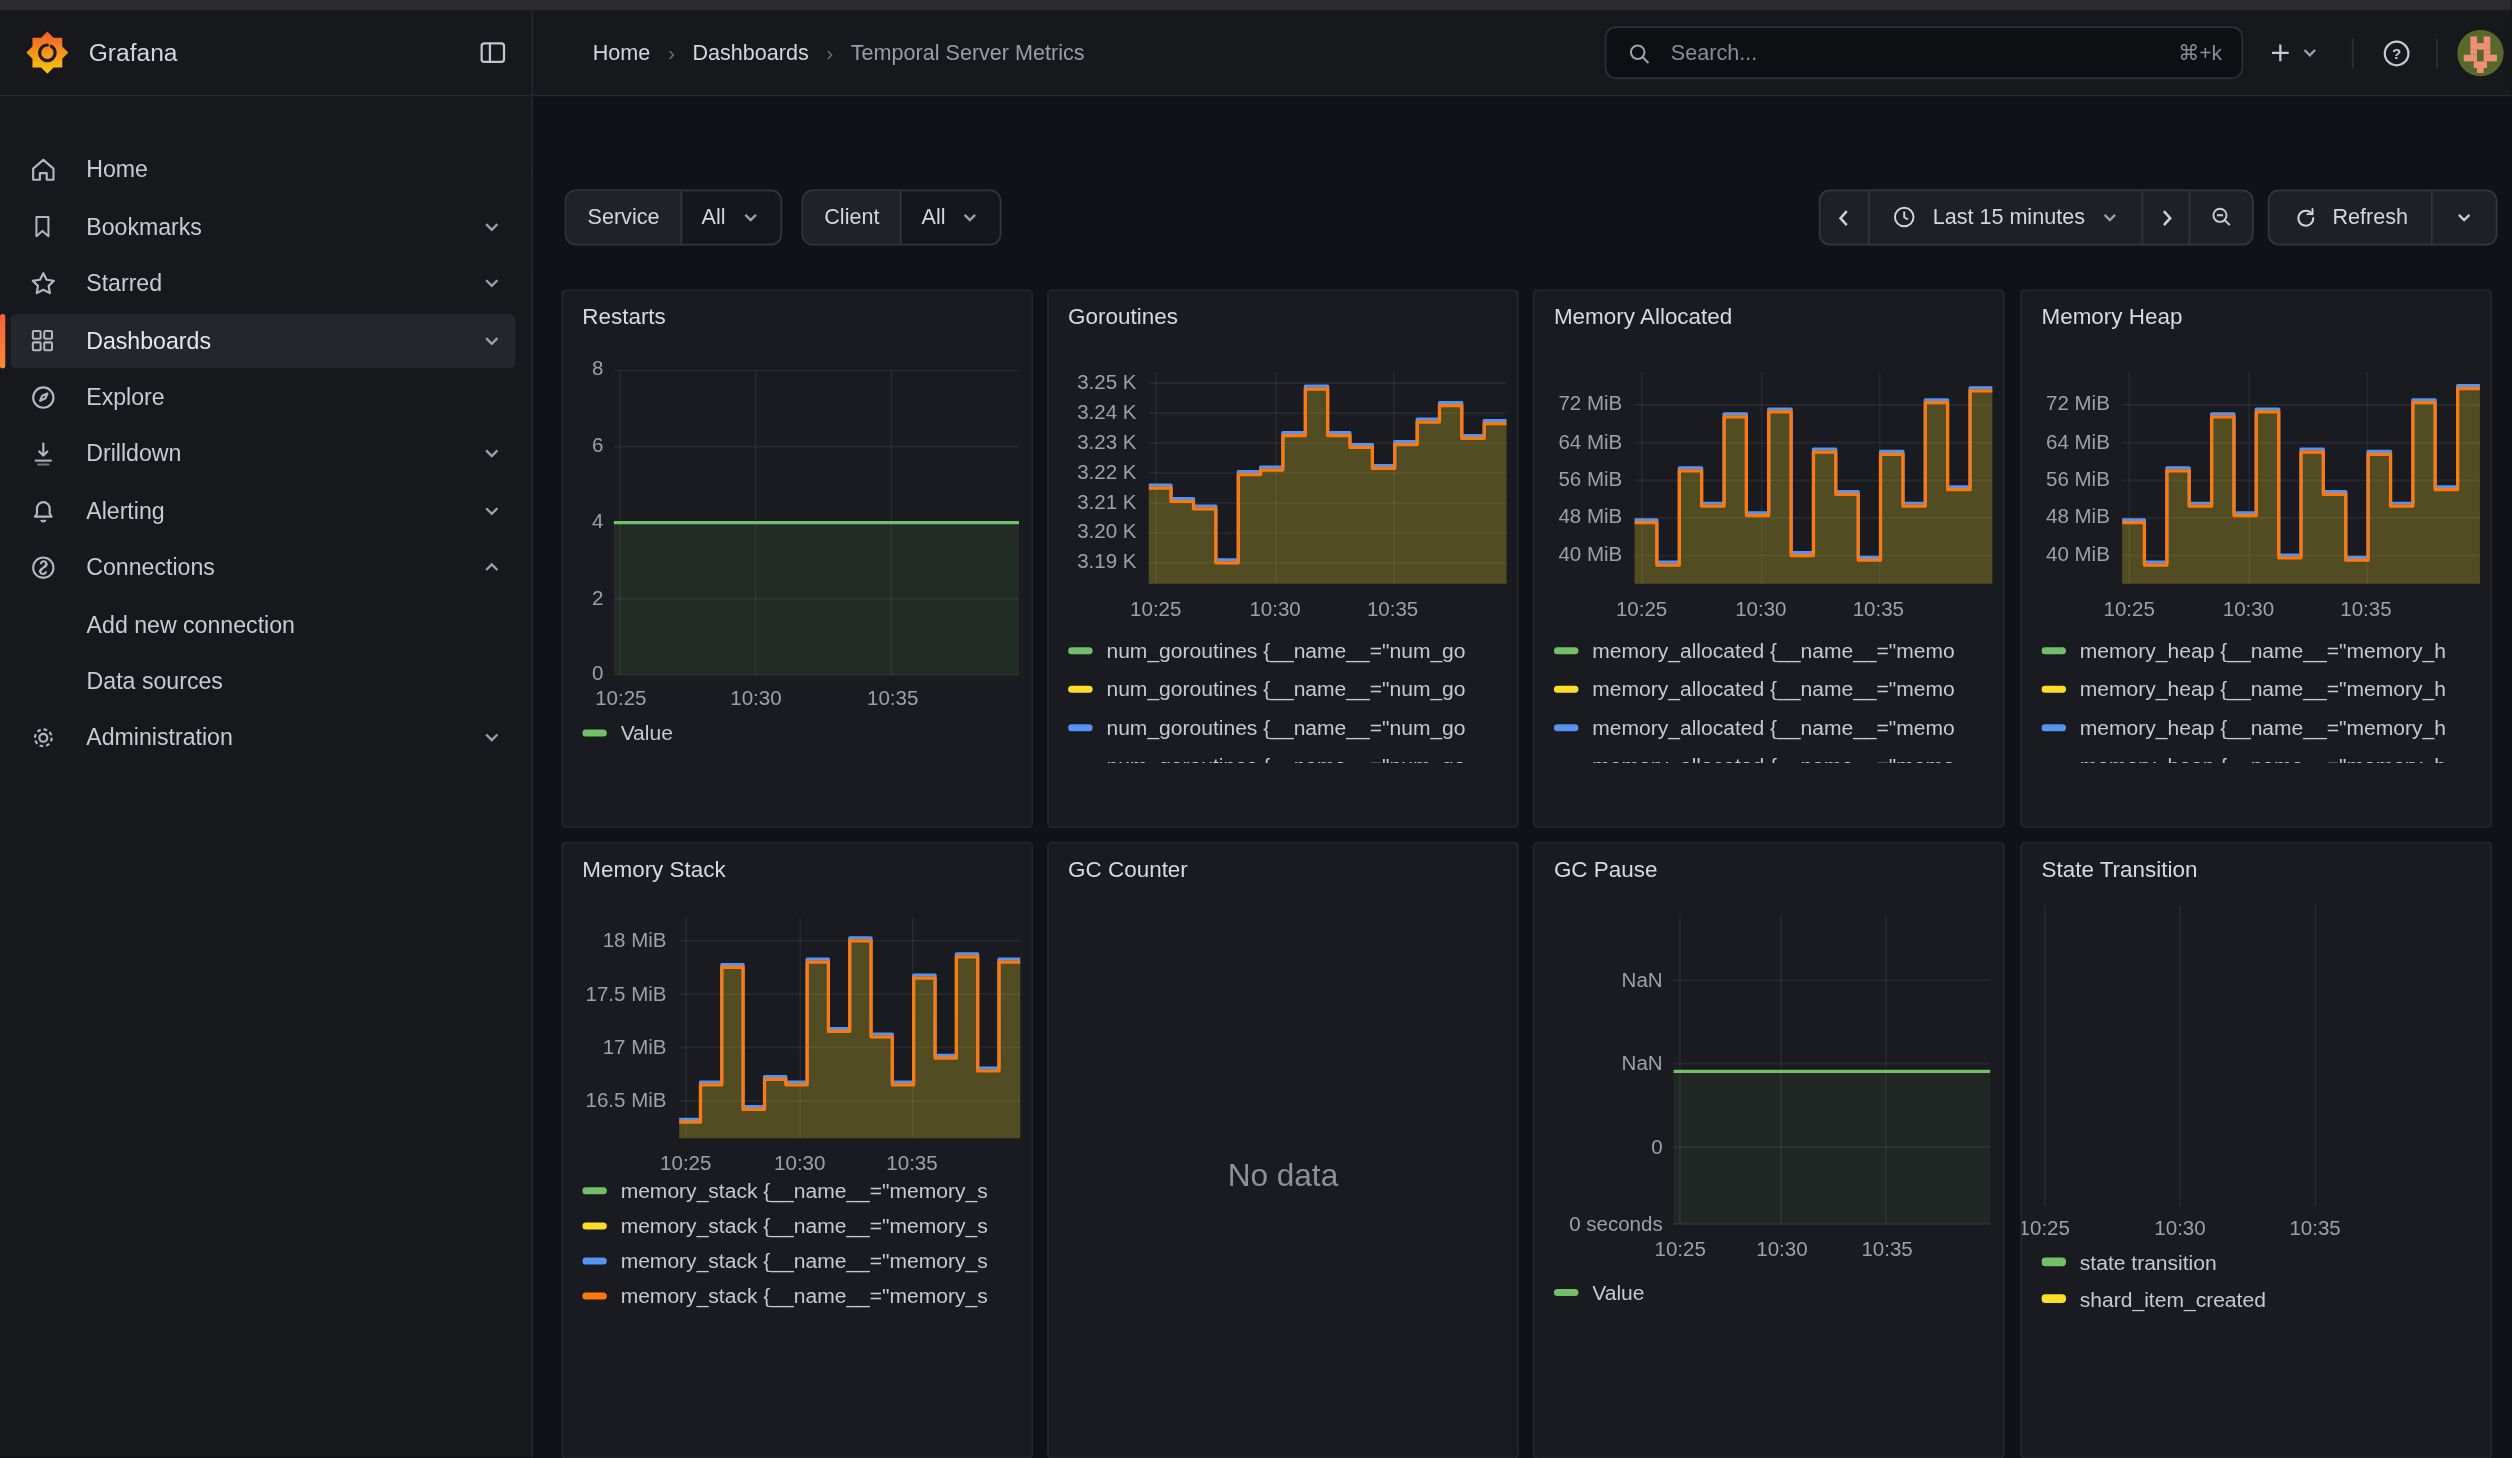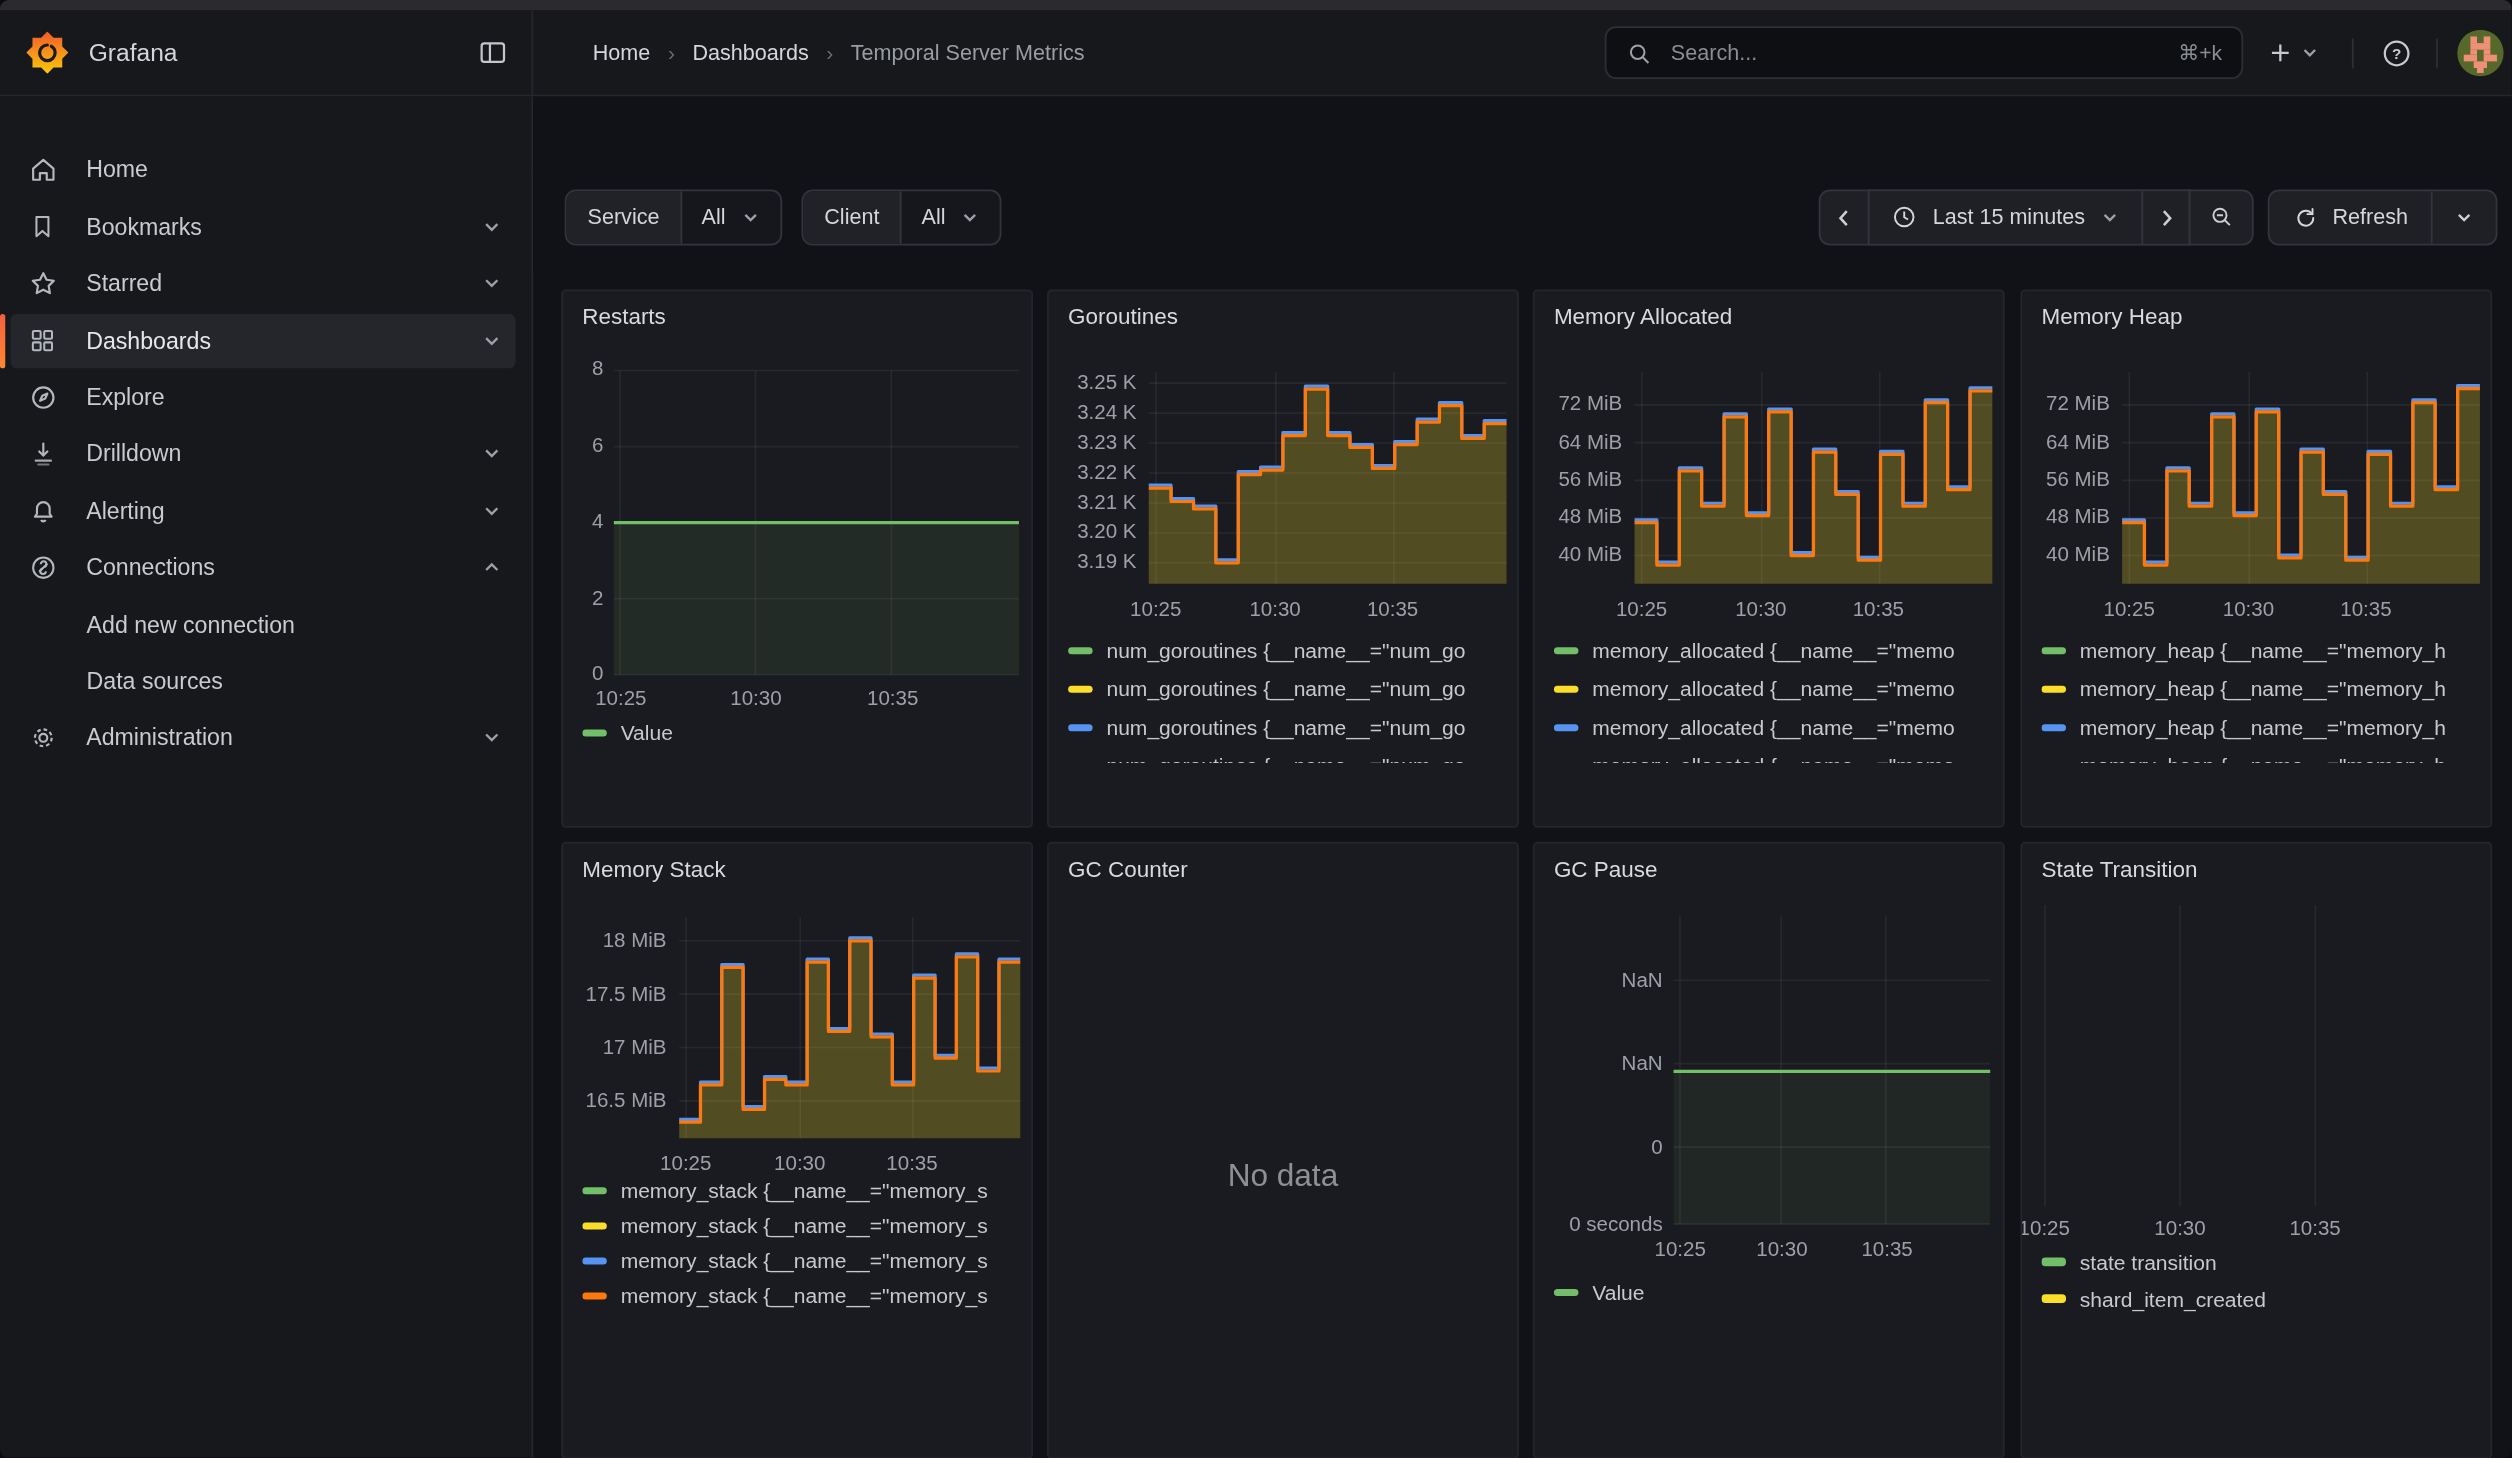--- a/index.html
+++ b/index.html
@@ -1,16 +1,16 @@
 <!DOCTYPE html>
 <html style="font-size:14.6px"><head>
 <meta charset="utf-8">
 <style>
   html,body{margin:0;padding:0;background:#0b0c0f;}
-  #stage{width:2512px;height:1458px;overflow:hidden;background:#111217;position:relative;border-radius:9px;}
+  #stage{width:2512px;height:1458px;overflow:hidden;background:#111217;position:relative;}
   #app{width:1432px;height:831px;position:relative;transform:scale(1.75383);transform-origin:0 0;
        font-family:"Liberation Sans","DejaVu Sans",sans-serif;color:#D8D9DD;background:#111217;}
   .topstrip{position:absolute;top:0;left:0;right:0;height:6.4px;background:#2B2B2F;}
   
   .topbar{position:absolute;top:6.4px;left:0;right:0;height:48px;background:#17181C;border-bottom:0.9px solid #26272C;}
   .tb-left{position:absolute;left:0;top:0;bottom:0;width:304px;display:flex;align-items:center;padding:0 12.8px 0 14.6px;box-sizing:border-box;border-right:0.9px solid #26272C;}
   .brand-name{font-size:14px;font-weight:500;color:#D5D6DB;margin-left:12px;}
   .tb-toggle{margin-left:auto;display:flex;align-items:center;cursor:pointer;color:#C5C6CB;}
   .breadcrumb{position:absolute;left:338px;top:0;height:100%;display:flex;align-items:center;gap:10px;font-size:12.3px;}
   .bc-link{color:#D5D6DB;cursor:pointer;}

